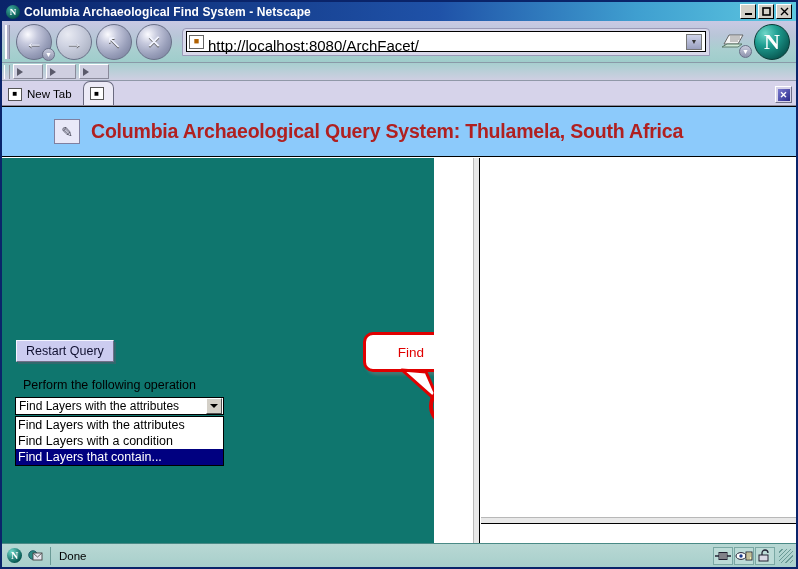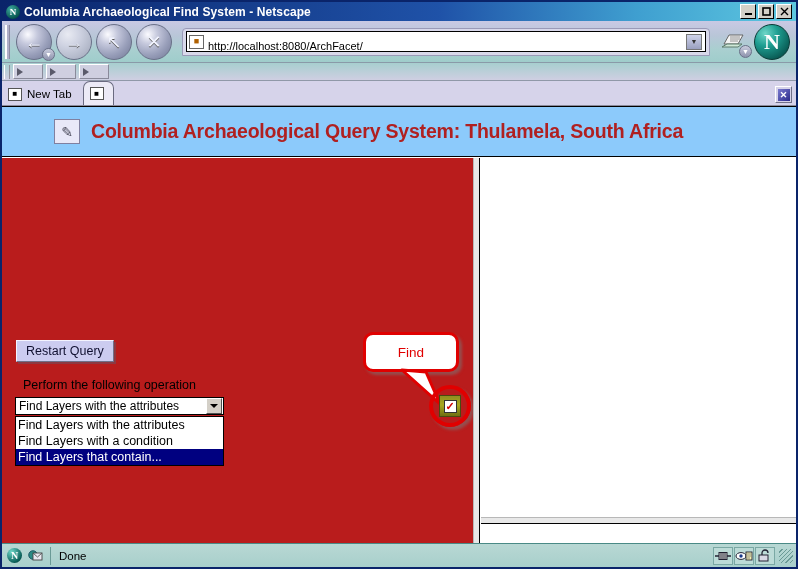--- a/index.html
+++ b/index.html
@@ -76,21 +76,21 @@
   }
   .urlbox {
     flex:1; height:21px; background:#fff; border:1px solid #000;
     display:flex; align-items:center; padding:0 2px; gap:4px;
   }
   .url-fav {
     width:15px; height:14px; border:1px solid #666; background:#fff;
     display:flex; align-items:center; justify-content:center; font-size:9px;
     color:#b06000; line-height:1; overflow:hidden;
   }
-  .url-text { font-size:11px; color:#000; white-space:nowrap;margin-top:8px; }
+  .url-text { font-size:15px; color:#000; white-space:nowrap;margin-top:8px; }
   .url-dd {
     margin-left:auto; width:16px; height:16px; margin-right:1px;
     background:linear-gradient(#cfd3ea,#9aa0c0); border:1px solid #777;
     color:#333; font-size:7px; display:flex; align-items:center; justify-content:center;
   }
   .printbtn { width:34px; height:32px; position:relative; display:flex; align-items:center; justify-content:center; }
   .printbtn .dd {
     position:absolute; right:-2px; bottom:0px; width:13px; height:13px;
     border-radius:50%; background:linear-gradient(#c9ccdd,#8e93ad);
     border:1px solid #6a7088; color:#fff; font-size:7px;
@@ -167,22 +167,22 @@
     font-size:14px; color:#445; line-height:1;
   }
   .headtitle {
     color:#b02020; font-size:19.5px; font-weight:bold; letter-spacing:-0.2px;
     white-space:nowrap;
     text-align:right;
   }
 
   .panes { position:absolute; left:0; top:51px; right:0; bottom:0; }
   .leftpane {
-    position:absolute; left:0; top:0; width:471px; bottom:0;
-    background:#b91c1c; overflow:hidden;
+    position:absolute; left:0; top:0; width:432px; bottom:0;
+    background:#0f766e; overflow:hidden;
   }
   .vsplit {
     position:absolute; left:471px; top:0; width:7px; bottom:0;
     background:#e8e8e8; border-left:1px solid #b8b8b8; border-right:1px solid #000;
   }
   .rightpane { position:absolute; left:479px; top:0; right:0; bottom:0; background:#fff; }
   .rp-top { position:absolute; left:0; top:0; right:0; height:359px; background:#fff; }
   .hsplit {
     position:absolute; left:0; top:359px; right:0; height:7px;
     background:#e8e8e8; border-top:1px solid #b8b8b8; border-bottom:1px solid #000;

